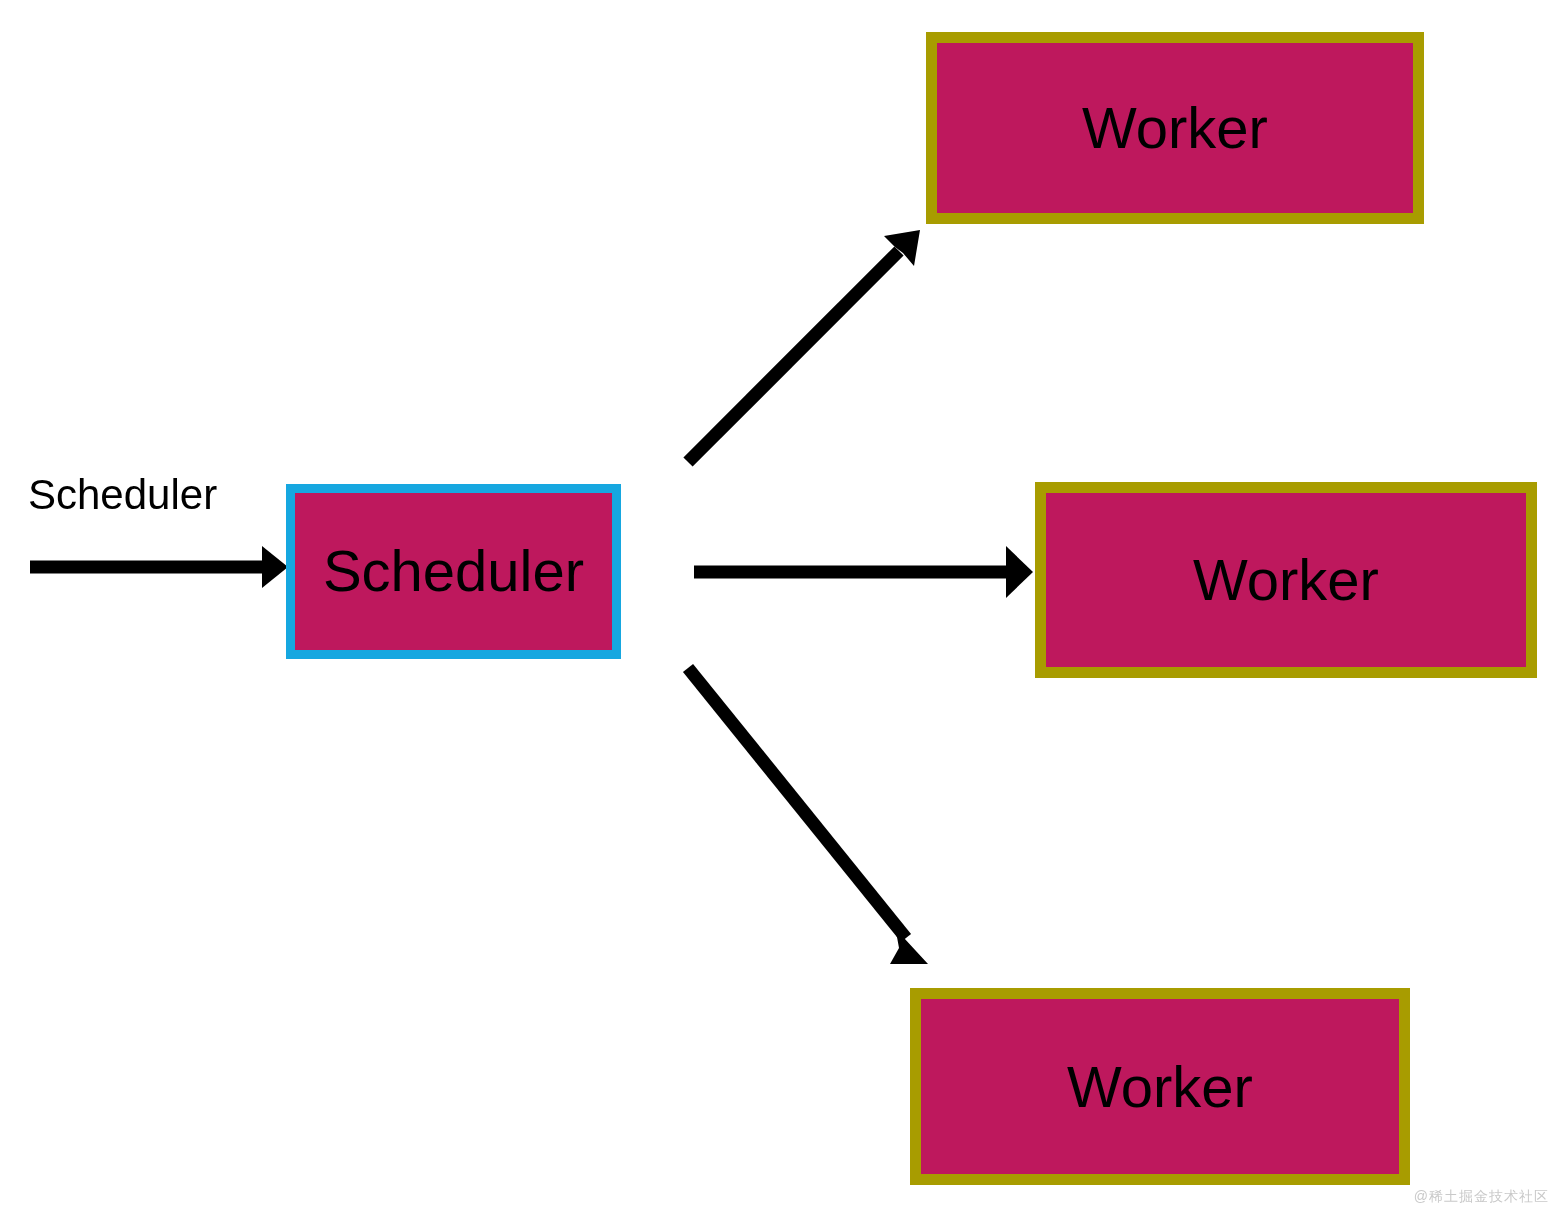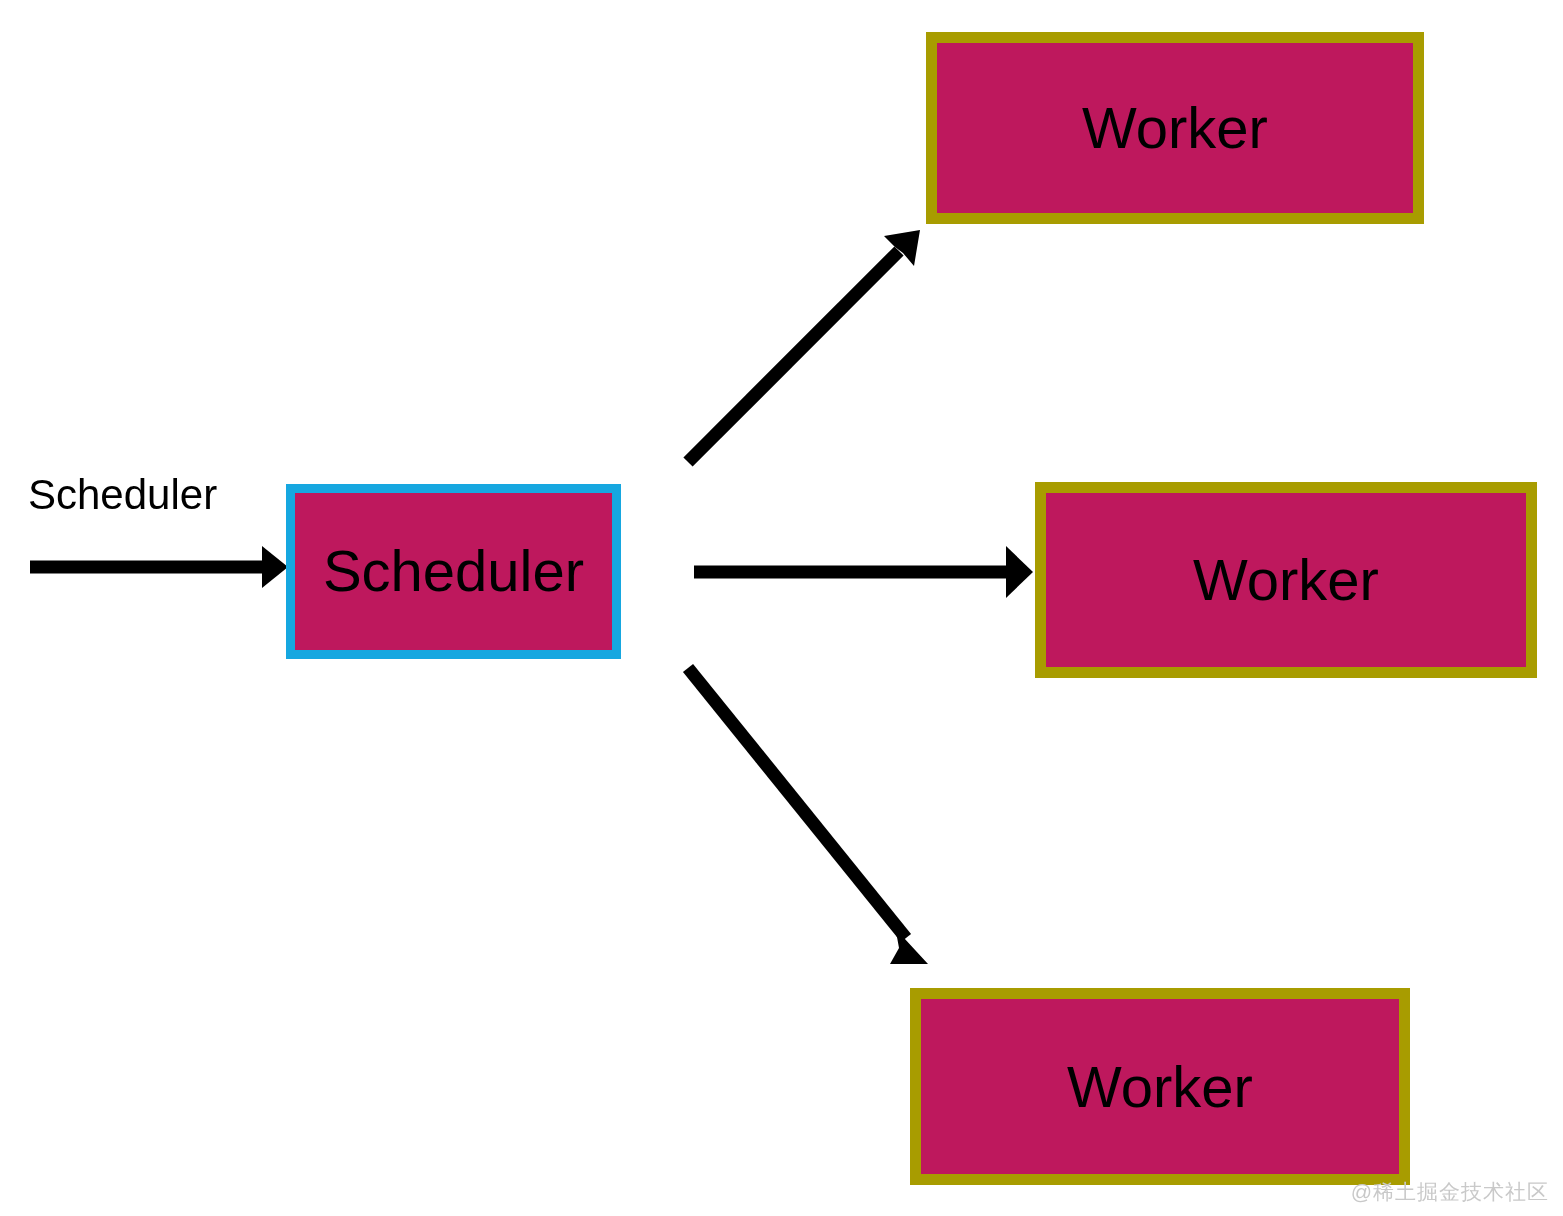--- a/index.html
+++ b/index.html
@@ -88,21 +88,21 @@
   .edge-label-requests {
     left: 28px;
     top: 474px;
   }
   .watermark {
     position: absolute;
     right: 14px;
     bottom: 10px;
     color: #c9c9c9;
     font-family: "Liberation Sans", sans-serif;
-    font-size: 21px;
+    font-size: 14px;
     letter-spacing: 1px;
     white-space: nowrap;
   }
 </style>
 </head>
 <body>
 
 <div id="canvas">
 
   <svg id="edges" viewBox="0 0 1563 1216" width="1563" height="1216" xmlns="http://www.w3.org/2000/svg">

